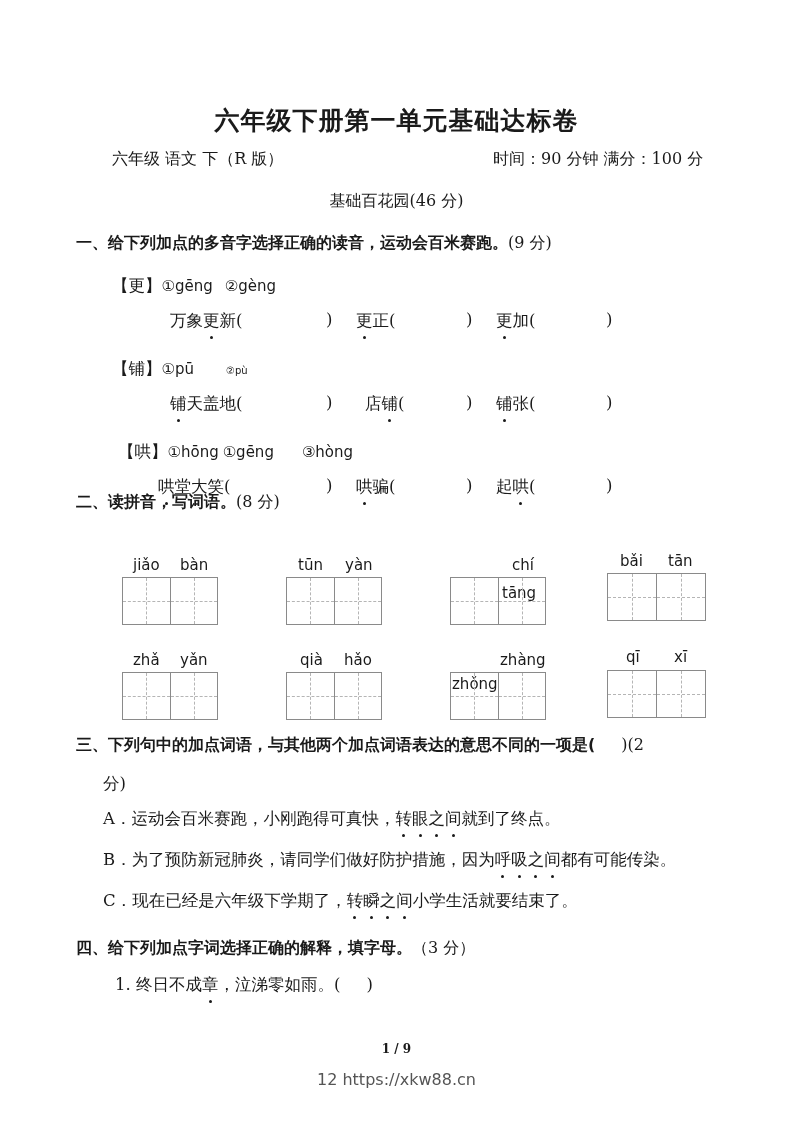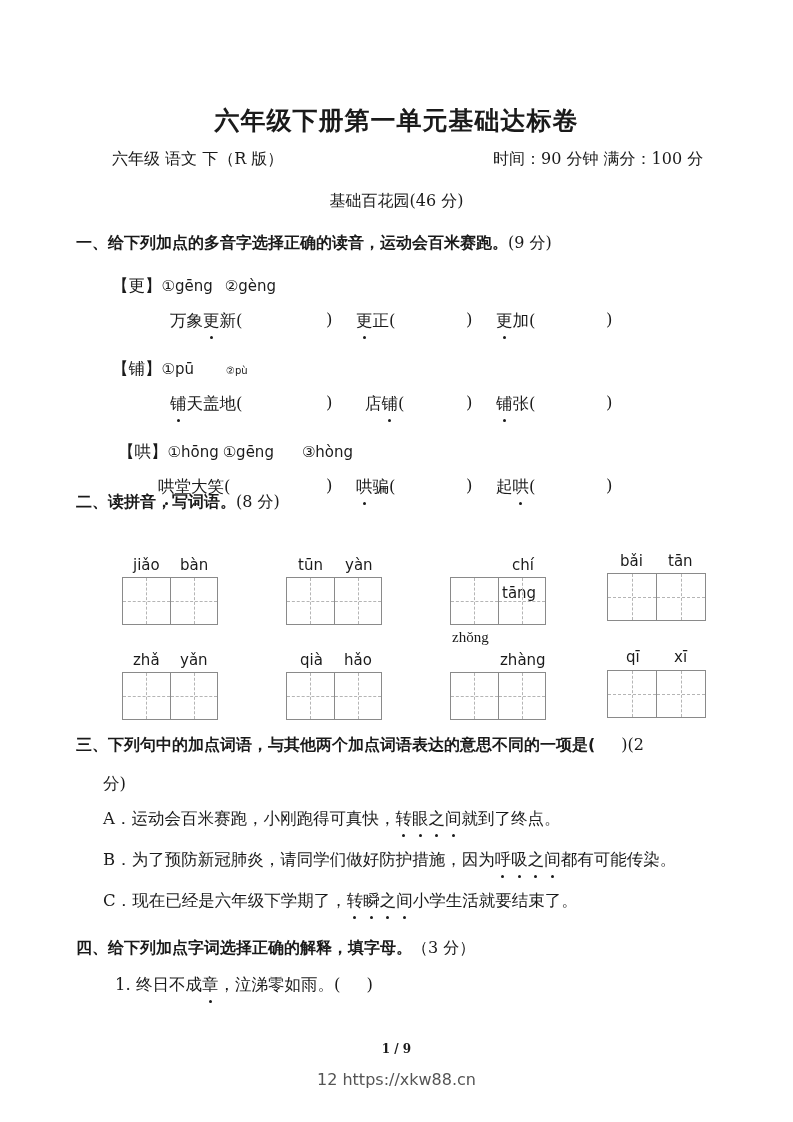--- a/index.html
+++ b/index.html
@@ -106,21 +106,21 @@
     <div class="cell"></div>
   </div>
 
 <div class="abs pinyin" style="left:300px; top:651px;">qià</div>
 <div class="abs pinyin" style="left:344px; top:651px;">hǎo</div>
 <div class="grid" style="left:286px; top:672px;">
     <div class="cell"></div>
     <div class="cell"></div>
   </div>
 
-<div class="abs pinyin" style="left:452px; top:629px;font-family:Liberation Serif, serif;">zhǒng</div>
+<div class="abs pinyin" style="left:452px; top:675px;">zhǒng</div>
 <div class="abs pinyin" style="left:500px; top:651px;">zhàng</div>
 <div class="grid" style="left:450px; top:672px;">
     <div class="cell"></div>
     <div class="cell"></div>
   </div>
 
 <div class="abs pinyin" style="left:626px; top:648px;">qī</div>
 <div class="abs pinyin" style="left:674px; top:648px;">xī</div>
 <div class="grid" style="left:607px; top:670px; width:99px;">
     <div class="cell"></div>

